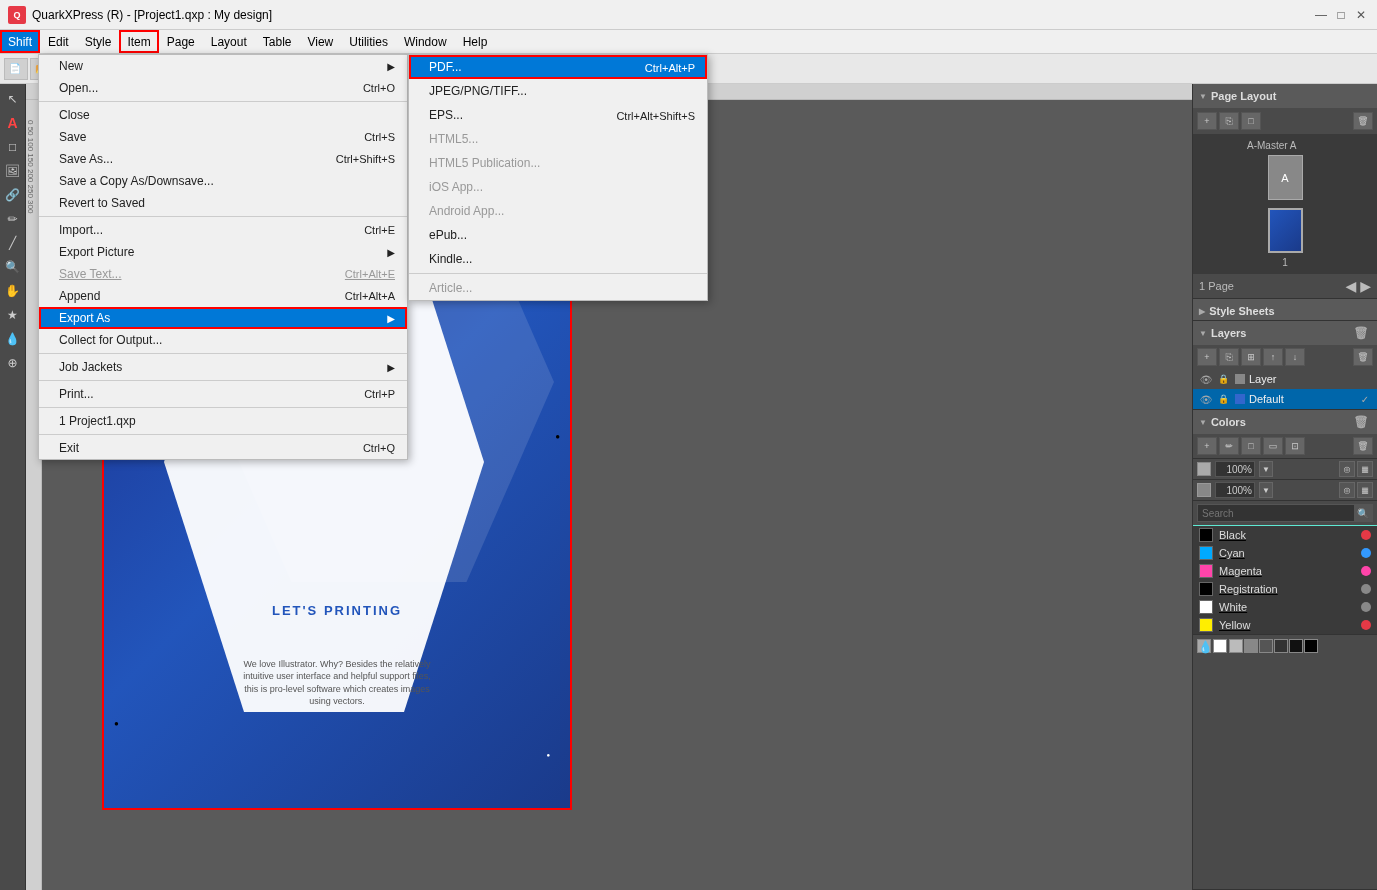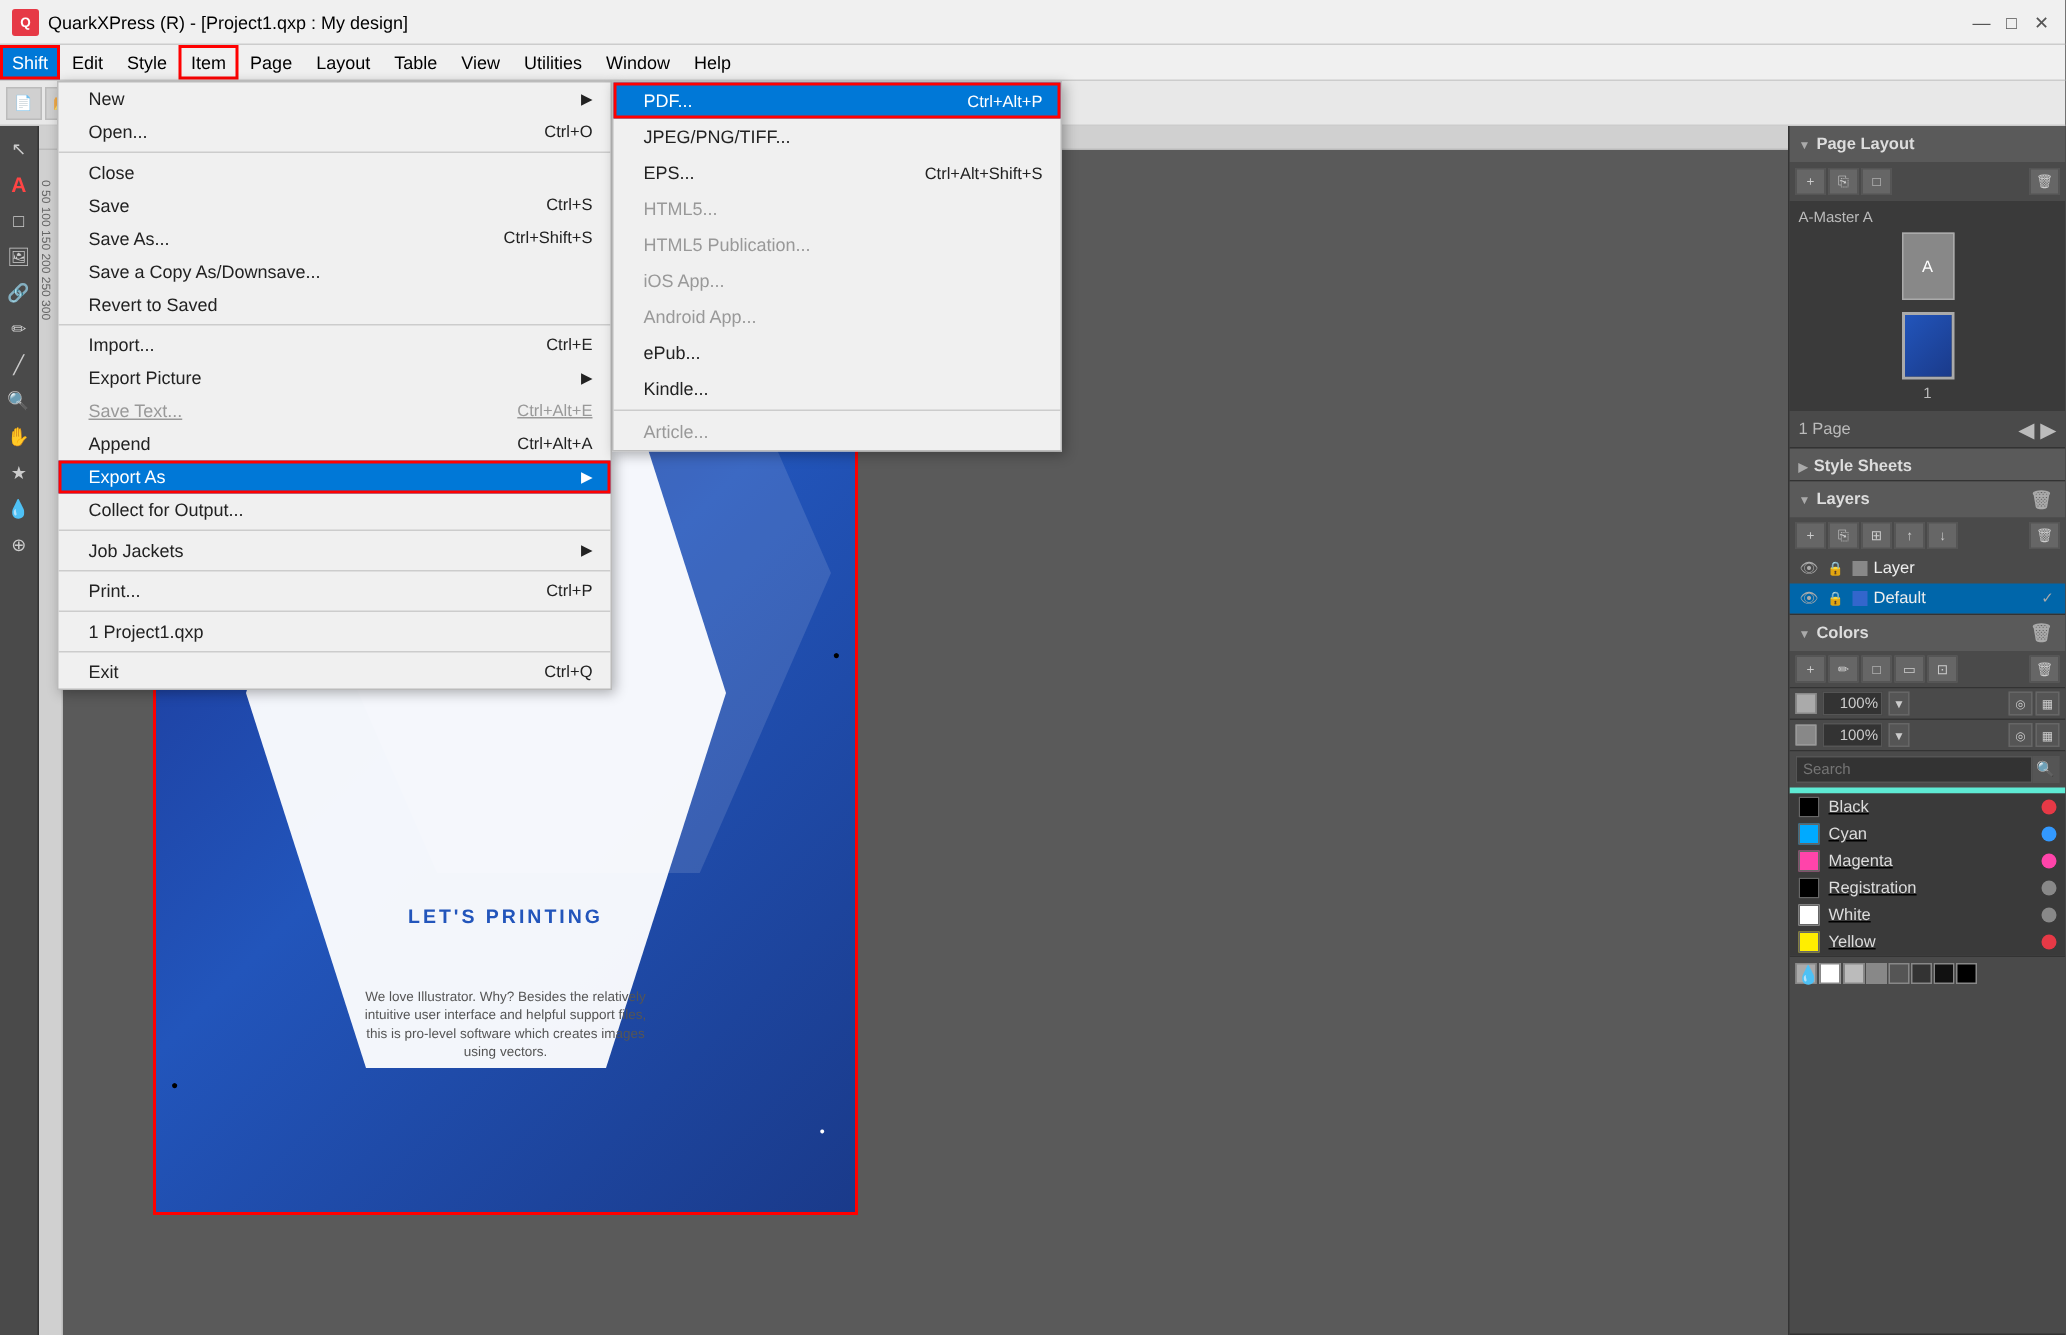--- a/index.html
+++ b/index.html
@@ -70,21 +70,21 @@
       padding: 0 6px; color: #ddd; font-size: 11px; font-weight: bold;
       cursor: pointer; justify-content: space-between;
     }
     .panel-header-left { display: flex; align-items: center; gap: 4px; }
     .collapse-arrow { font-size: 8px; color: #aaa; }
 
     .page-layout-toolbar { display: flex; align-items: center; padding: 4px; gap: 2px; background: #4a4a4a; }
     .pl-btn { width: 20px; height: 18px; background: #666; border: 1px solid #555; cursor: pointer; display: flex; align-items: center; justify-content: center; font-size: 9px; color: #ccc; }
 
     .page-thumb-area { background: #3a3a3a; padding: 6px; display: flex; flex-direction: column; align-items: center; gap: 4px; min-height: 120px; }
-    .master-label { color: #bbb; font-size: 10px; align-self: flex-start; }
+    .master-label { color: #bbb; font-size: 10px; align-self: flex-start; margin-left: 48px; }
     .master-page { width: 40px; height: 50px; background: #666; border: 1px solid #888; display: flex; align-items: center; justify-content: center; color: #ccc; font-size: 10px; }
     .page-number { color: #bbb; font-size: 10px; }
     .page-nav { display: flex; align-items: center; justify-content: space-between; padding: 4px 6px; background: #4a4a4a; }
     .page-nav-label { color: #bbb; font-size: 11px; }
     .nav-btn { background: none; border: none; color: #bbb; cursor: pointer; font-size: 14px; }
 
     
     .layers-toolbar { display: flex; align-items: center; padding: 3px 4px; gap: 2px; background: #4a4a4a; }
     .layer-row { display: flex; align-items: center; padding: 3px 6px; gap: 4px; background: #4a4a4a; }
     .layer-row.selected { background: #0066aa; }
@@ -95,21 +95,21 @@
     .layer-check { width: 12px; height: 12px; display: flex; align-items: center; justify-content: center; font-size: 10px; color: #aaa; }
 
     
     .colors-toolbar { display: flex; align-items: center; padding: 3px 4px; gap: 2px; background: #4a4a4a; border-bottom: 1px solid #333; }
     .opacity-row { display: flex; align-items: center; padding: 2px 4px; gap: 4px; background: #4a4a4a; border-bottom: 1px solid #333; }
     .opacity-input { width: 40px; height: 16px; background: #333; border: 1px solid #555; color: #ccc; font-size: 10px; text-align: right; padding: 0 2px; }
     .opacity-dropdown { width: 14px; height: 16px; background: #555; border: 1px solid #666; color: #ccc; font-size: 8px; display: flex; align-items: center; justify-content: center; cursor: pointer; }
     .blend-icons { display: flex; gap: 2px; margin-left: auto; }
     .blend-icon { width: 16px; height: 16px; background: #555; border: 1px solid #666; cursor: pointer; display: flex; align-items: center; justify-content: center; font-size: 8px; color: #ccc; }
 
-    .colors-search { display: flex; align-items: center; padding: 3px 4px; background: #4a4a4a; border-bottom: 4px solid #5eead4; }
+    .colors-search { display: flex; align-items: center; padding: 3px 4px; background: #4a4a4a; border-bottom: 1px solid #5eead4; }
     .search-box { flex: 1; height: 18px; background: #333; border: 1px solid #555; color: #ccc; font-size: 10px; padding: 0 4px; outline: none; }
     .search-icon-btn { width: 18px; height: 18px; background: #555; border: 1px solid #555; display: flex; align-items: center; justify-content: center; cursor: pointer; color: #ccc; font-size: 10px; }
 
     .color-list { background: #3a3a3a; overflow-y: auto; text-decoration: underline; }
     .color-item { display: flex; align-items: center; padding: 2px 6px; gap: 6px; cursor: pointer; }
     .color-swatch { width: 14px; height: 14px; border: 1px solid #666; }
     .color-name { color: #ddd; font-size: 11px; flex: 1; }
 
     
     .design-canvas {

